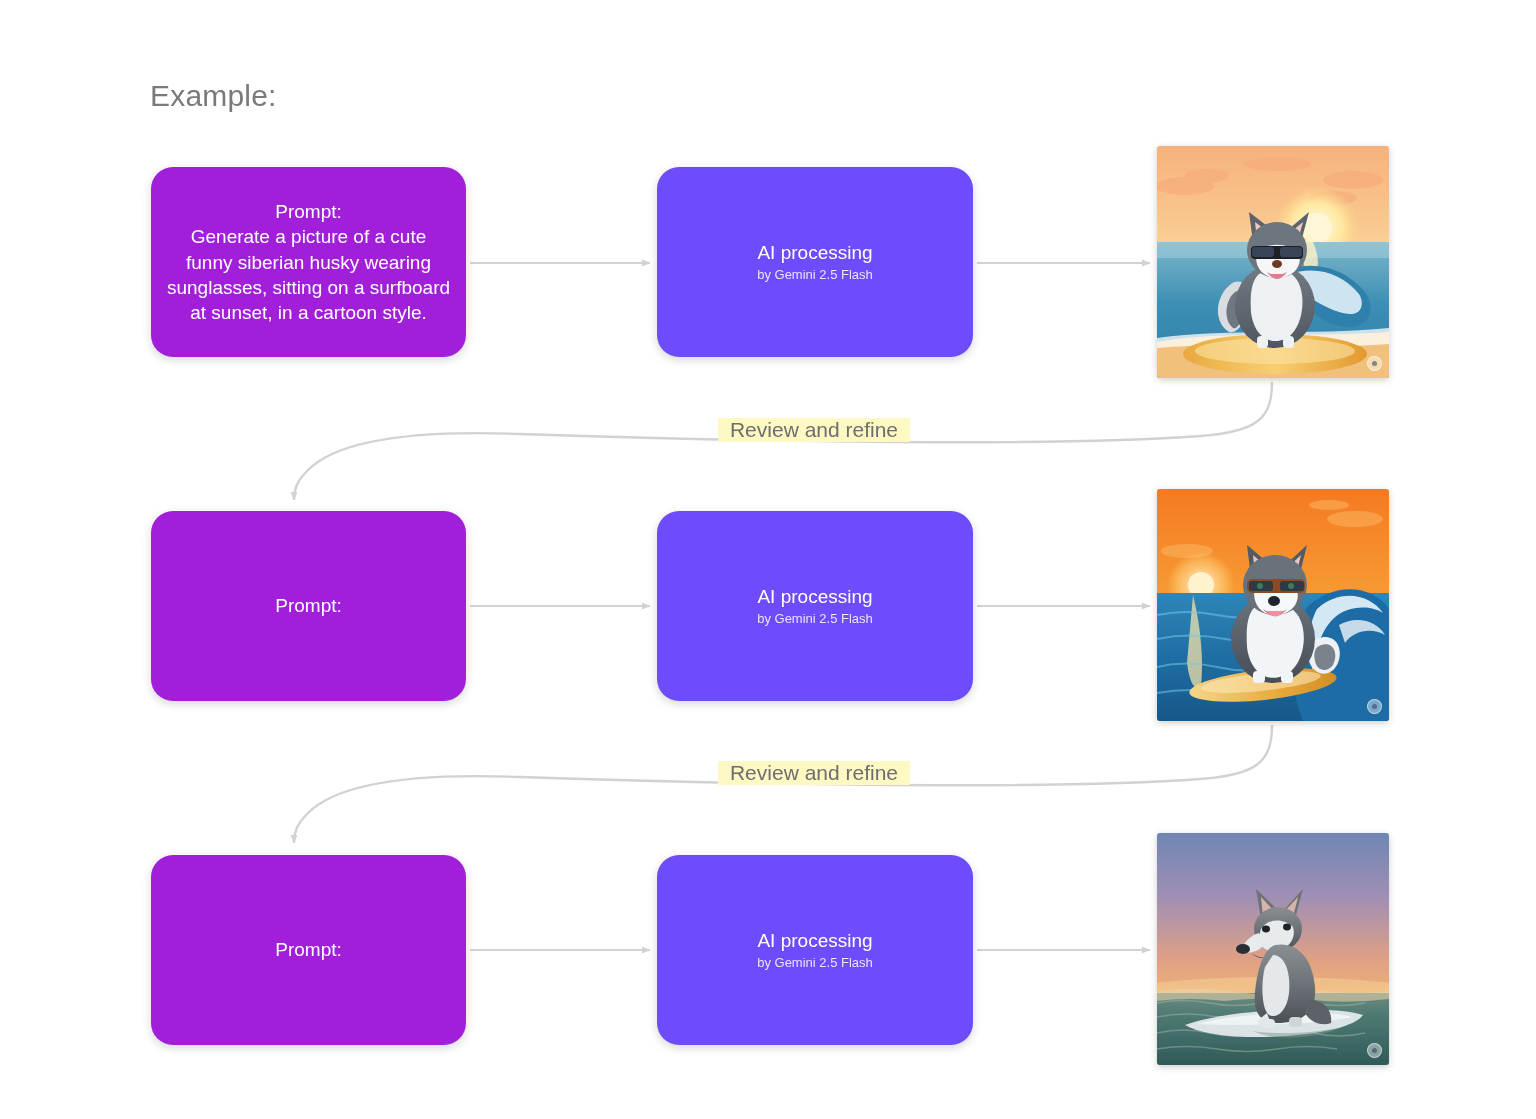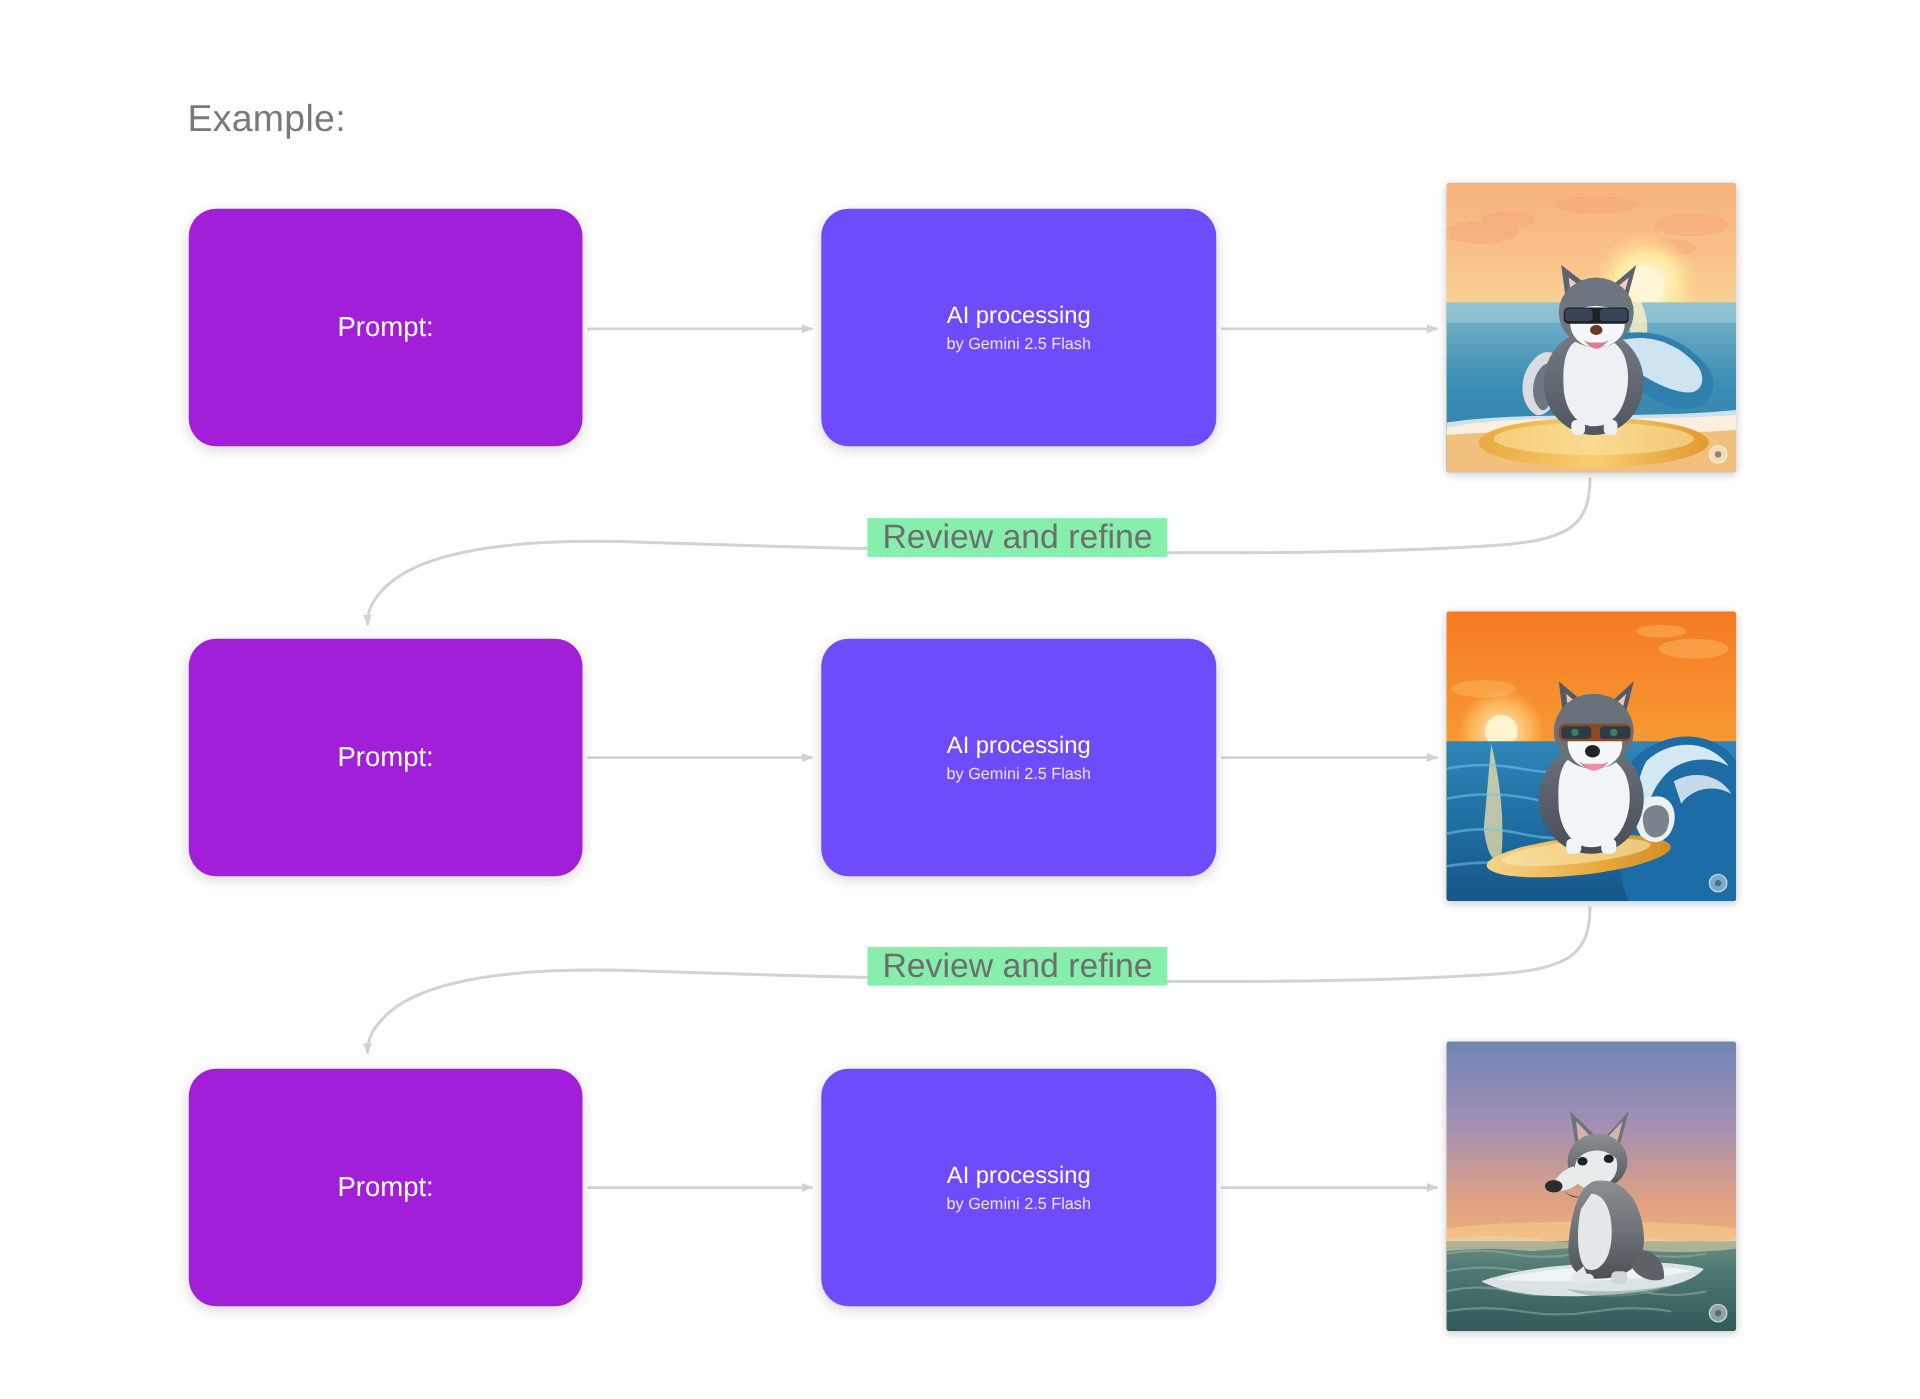--- a/index.html
+++ b/index.html
@@ -27,21 +27,21 @@
     text-align:center;
     color:#ffffff;
     box-shadow:0 3px 10px rgba(0,0,0,.16);
     box-sizing:border-box;
   }
   .node .inner{padding:0 14px;width:100%;}
   .prompt-node{background:#a21fda;}
   .ai-node{background:#6e4bfb;}
 
   .lbl-strong{
-    display:block;font-size:22px;line-height:1.33;
+    display:block;font-size:19px;line-height:1.33;
     font-weight:400;color:#ffffff;
   }
   .prompt-body{
     display:block;font-size:19px;line-height:1.32;color:#ffffff;
     white-space:pre-line;
   }
   .ai-title{display:block;font-size:19px;line-height:1.45;color:#ffffff;}
   .ai-sub{display:block;font-size:13px;line-height:1.45;color:#eae4ff;}
 
   
@@ -65,22 +65,22 @@
     content:"";position:absolute;left:4px;top:4px;
     width:5px;height:5px;border-radius:50%;
     background:rgba(40,60,90,.55);
   }
 
   
   #wires{position:absolute;inset:0;pointer-events:none;}
 
   .loop-label{
     position:absolute;
-    font-size:27px;color:#6e6e6e;
-    background:#86efac;
+    font-size:21px;color:#6e6e6e;
+    background:#fef9c3;
     padding:0 12px;
     white-space:nowrap;
     transform:translate(-50%,-50%);
   }
 </style>
 </head>
 <body>
 
 <div id="canvas">
 
@@ -131,20 +131,21 @@
     </g>
   </svg>
 
   <div class="loop-label" style="left:814px;top:430px;">Review and refine</div>
 
   <div class="loop-label" style="left:814px;top:773px;">Review and refine</div>
 
   <div class="node prompt-node" style="left:151px;top:167px;width:315px;height:190px;">
     <div class="inner">
       <span class="lbl-strong">Prompt:</span>
+      <span class="prompt-body">Generate a picture of a cute funny siberian husky wearing sunglasses, sitting on a surfboard at sunset, in a cartoon style.</span>
     </div>
   </div>
 
   <div class="node ai-node" style="left:657px;top:167px;width:316px;height:190px;">
     <div class="inner">
       <span class="ai-title">AI processing</span>
       <span class="ai-sub">by Gemini 2.5 Flash</span>
     </div>
   </div>
 

